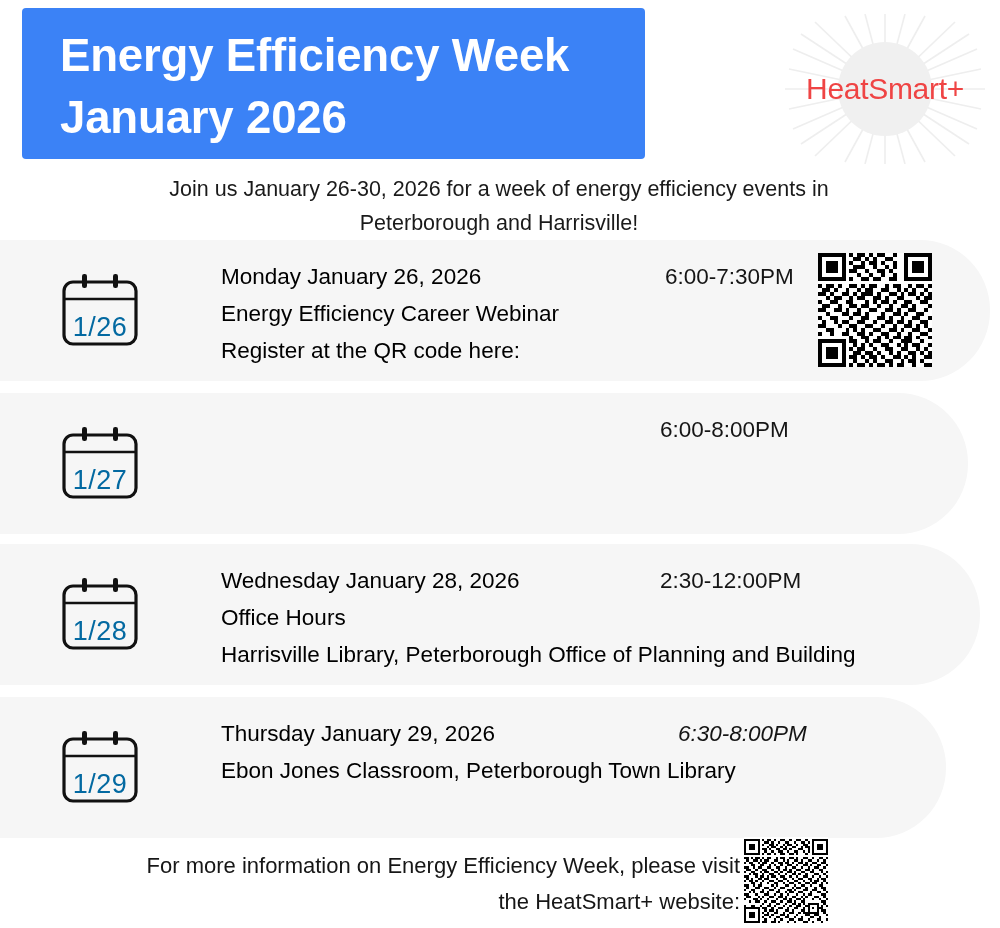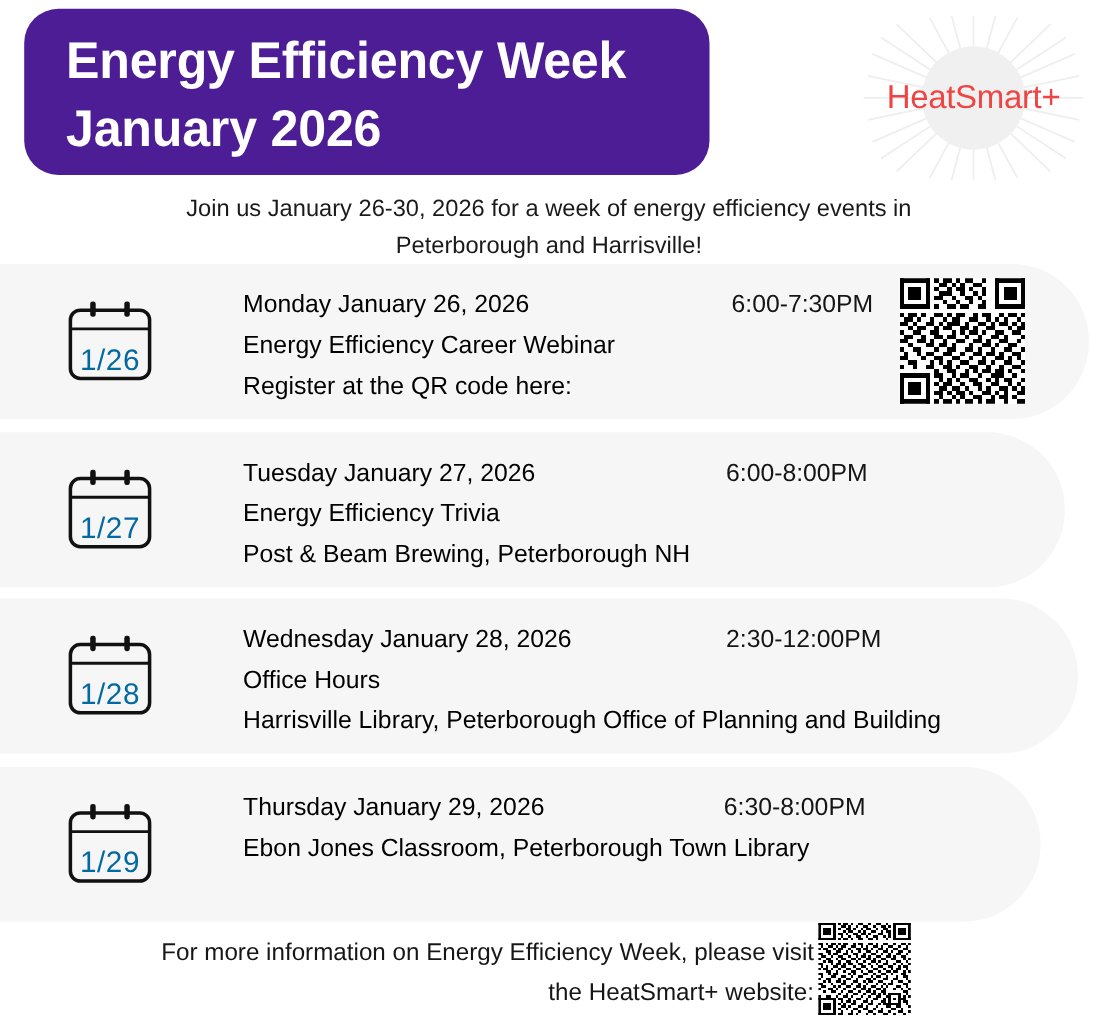--- a/index.html
+++ b/index.html
@@ -17,22 +17,22 @@
     -webkit-font-smoothing: antialiased;
   }
 
   
   #header-area { position: absolute; left: 0; top: 0; width: 1000px; height: 170px; }
 
   #title-box {
     position: absolute;
     left: 22px; top: 8px;
     width: 623px; height: 151px;
-    background: #4c1d95;
-    border-radius: 31px;
+    background: #3b82f6;
+    border-radius: 4px;
     box-sizing: border-box;
     padding: 16px 0 0 38px;
   }
   .title-line {
     color: #ffffff;
     font-family: "Liberation Sans Narrow", "Liberation Sans", sans-serif;
     font-weight: bold;
     font-size: 47px;
     line-height: 62px;
     letter-spacing: -0.2px;
@@ -122,21 +122,21 @@
     position: absolute;
     top: 18px;
     font-size: 22.5px;
     line-height: 37px;
     color: #151515;
     white-space: nowrap;
   }
   #time-0 { left: 665px; }
   #time-1 { left: 660px; text-align: right; }
   #time-2 { left: 660px; }
-  #time-3 { left: 658px; }
+  #time-3 { left: 678px; font-style: italic; }
 
   .qr {
     position: absolute;
     background: #ffffff;
   }
   #qr-event-0 { left: 818px; top: 253px; width: 114px; height: 114px; }
   #qr-footer   { left: 744px; top: 837px; width: 84px; height: 88px; }
   .qr svg { display: block; width: 100%; height: 100%; }
 
   
@@ -460,25 +460,20 @@
 
 <div class="event-band" id="band-1">
   <div class="cal-icon">
     <svg viewBox="0 0 84 78" fill="none">
       <rect x="6" y="10" width="72" height="62" rx="9" stroke="#111" stroke-width="3.2" fill="#f6f6f6"></rect>
       <line x1="6" y1="27" x2="78" y2="27" stroke="#111" stroke-width="2.6"></line>
       <rect x="24" y="2" width="5" height="14" rx="2.2" fill="#111"></rect>
       <rect x="55" y="2" width="5" height="14" rx="2.2" fill="#111"></rect>
     </svg>
     <div class="cal-date">1/27</div>
-  </div>
-  <div class="event-text">
-    <span class="event-line">Tuesday January 27, 2026</span>
-    <span class="event-line">Energy Efficiency Trivia</span>
-    <span class="event-line">Post &amp; Beam Brewing, Peterborough NH</span>
   </div>
   <div class="event-time" id="time-1">6:00-8:00PM</div>
 </div>
 
 <div class="event-band" id="band-2">
   <div class="cal-icon">
     <svg viewBox="0 0 84 78" fill="none">
       <rect x="6" y="10" width="72" height="62" rx="9" stroke="#111" stroke-width="3.2" fill="#f6f6f6"></rect>
       <line x1="6" y1="27" x2="78" y2="27" stroke="#111" stroke-width="2.6"></line>
       <rect x="24" y="2" width="5" height="14" rx="2.2" fill="#111"></rect>

